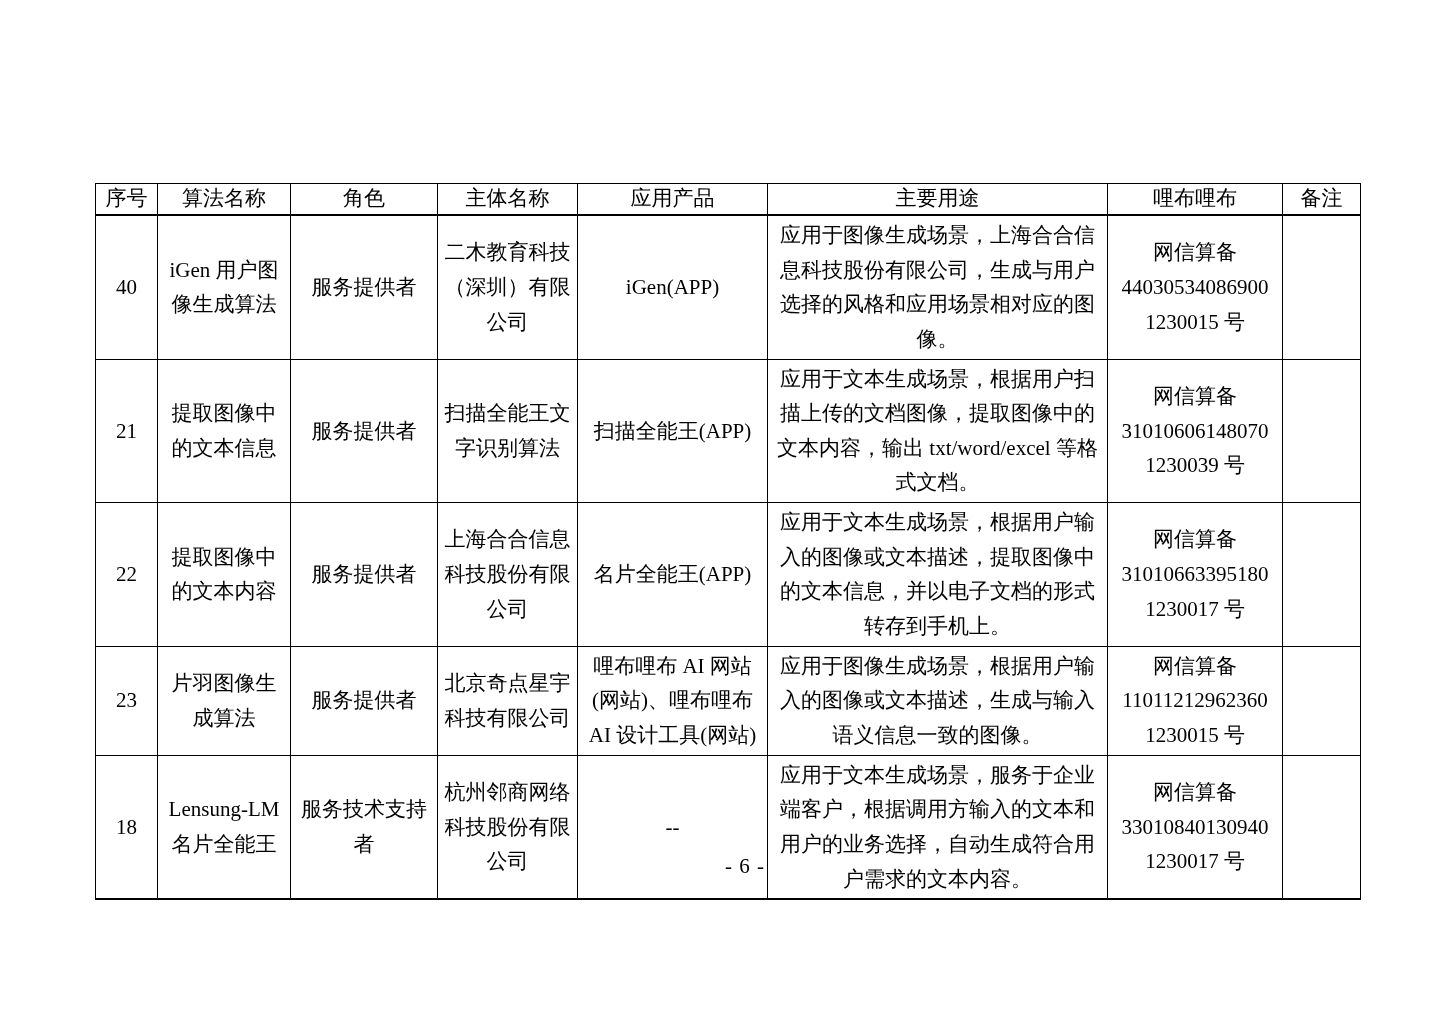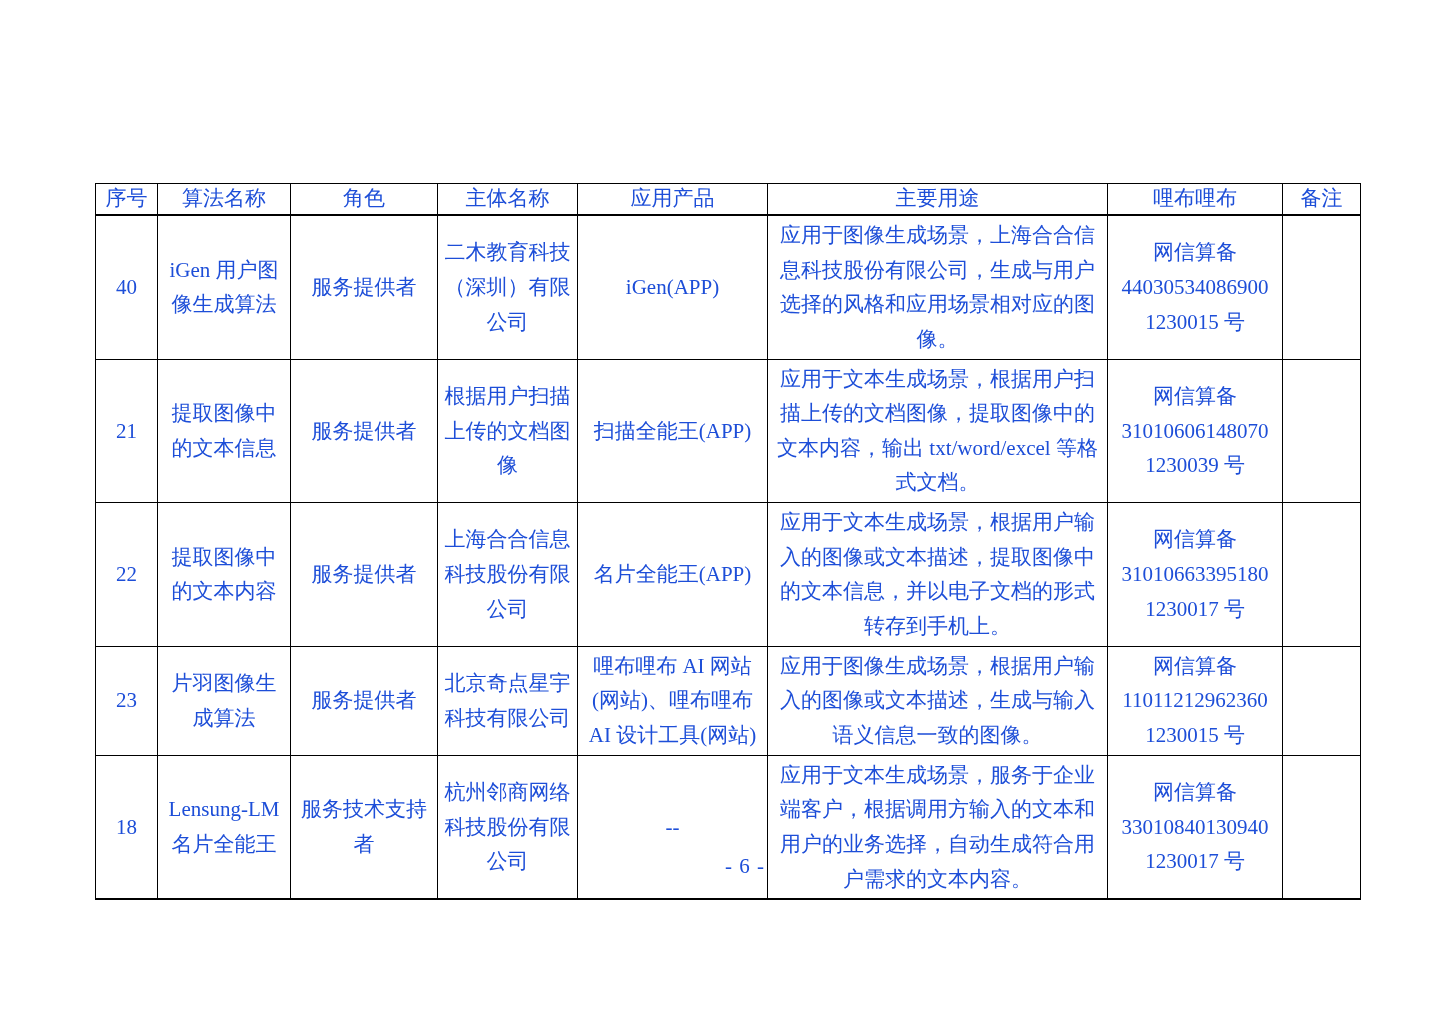--- a/index.html
+++ b/index.html
@@ -5,21 +5,21 @@
   html, body {
     margin: 0;
     padding: 0;
     background: #ffffff;
   }
   .page {
     position: relative;
     width: 1440px;
     height: 1018px;
     background: #ffffff;
-    color: #1d4ed8;
+    color: #000000;
     font-family: "Liberation Serif", "DejaVu Serif", serif;
     overflow: hidden;
   }
   .doc-table {
     position: absolute;
     left: 95px;
     top: 183px;
     width: 1265px;
     border-collapse: collapse;
     table-layout: fixed;
@@ -103,21 +103,21 @@
         <td class="cell-purpose">应用于图像生成场景，上海合合信息科技股份有限公司，生成与用户选择的风格和应用场景相对应的图像。</td>
         <td class="cell-record">网信算备
 44030534086900
 1230015 号</td>
         <td></td>
       </tr>
       <tr>
         <td>21</td>
         <td>提取图像中的文本信息</td>
         <td>服务提供者</td>
-        <td>根据用户扫描上传的文档图像</td>
+        <td>扫描全能王文字识别算法</td>
         <td>扫描全能王(APP)</td>
         <td class="cell-purpose">应用于文本生成场景，根据用户扫描上传的文档图像，提取图像中的文本内容，输出 txt/word/excel 等格式文档。</td>
         <td class="cell-record">网信算备
 31010606148070
 1230039 号</td>
         <td></td>
       </tr>
       <tr>
         <td>22</td>
         <td>提取图像中的文本内容</td>

